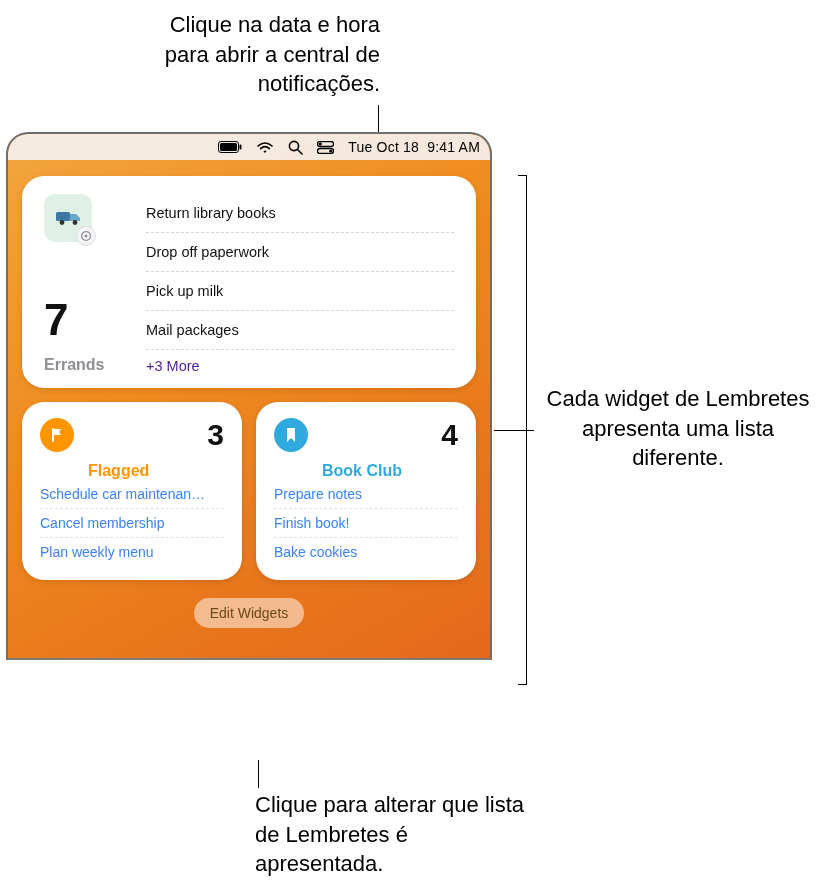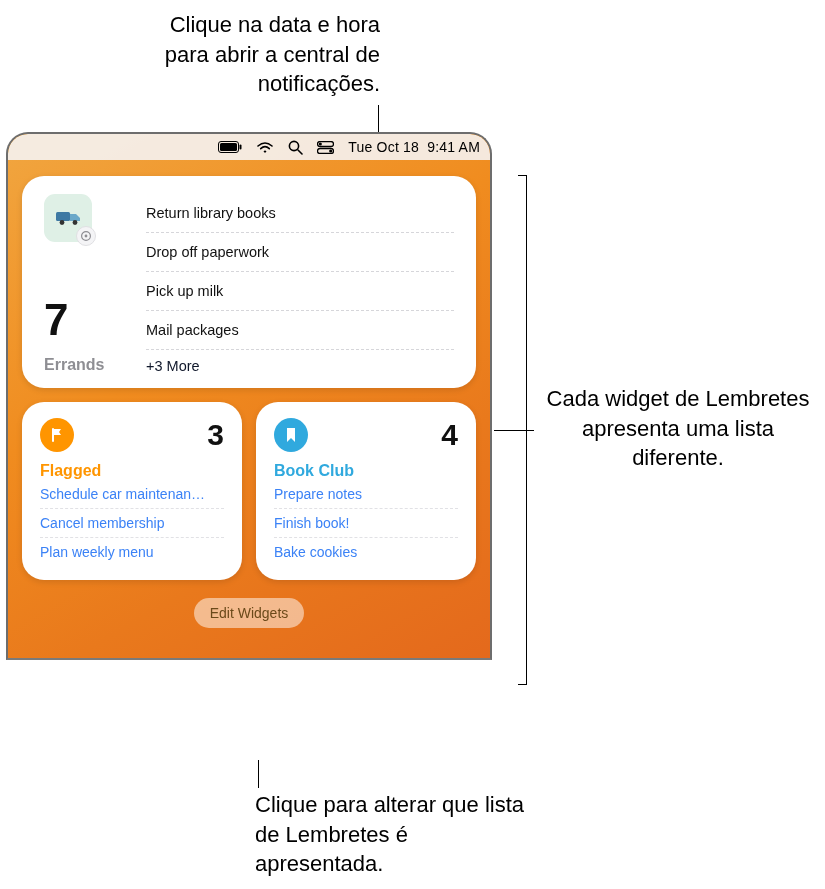--- a/index.html
+++ b/index.html
@@ -144,21 +144,21 @@
   }
   .rem-item {
     font-size: 14.5px;
     color: #111;
     padding: 11px 0;
     border-bottom: 1px dashed #d6d6da;
   }
   .rem-item:last-of-type { border-bottom: none; }
   .morelink {
     font-size: 14.5px;
-    color: #0f172a;
+    color: #4c1d95;
     padding-top: 8px;
   }
 
   .row2 {
     display: flex;
     gap: 14px;
     margin-top: 14px;
   }
   .widget-small {
     flex: 1;
@@ -175,21 +175,21 @@
   .ws-icon {
     width: 34px; height: 34px; border-radius: 50%;
     display:flex; align-items:center; justify-content:center;
   }
   .ws-icon.orange { background:#ff9500; }
   .ws-icon.blue { background:#30a9de; }
   .ws-count {
     font-size: 30px; font-weight:700; color:#111;
   }
   .ws-title {
-    font-size: 16px; font-weight:700; margin-top:10px;
+    font-size: 16px; font-weight:700; margin-top:10px;margin-left:48px;
   }
   .ws-title.orange { color:#ff9500; }
   .ws-title.blue { color:#30a9de; }
   .ws-item {
     font-size: 14px; color:#3b82f6;
     padding: 6px 0;
     border-bottom: 1px dashed #e1e1e5;
     white-space: nowrap; overflow: hidden; text-overflow: ellipsis;
   }
   .ws-item:last-child { border-bottom:none; }

